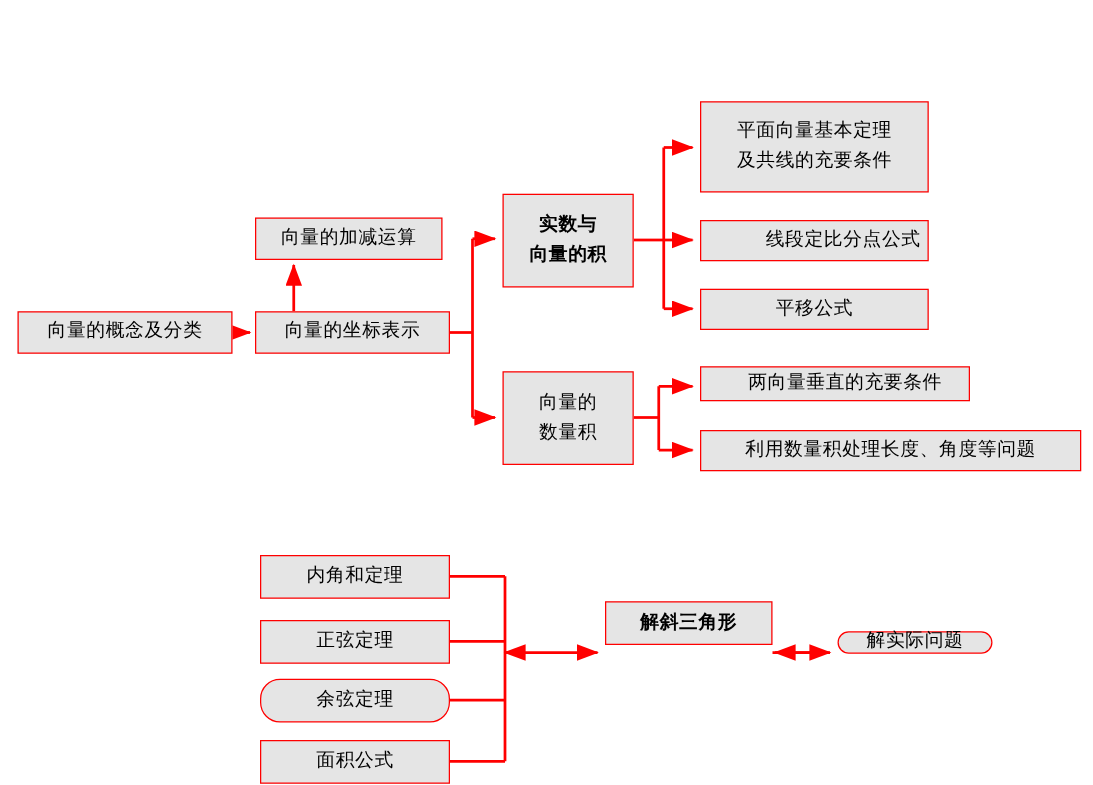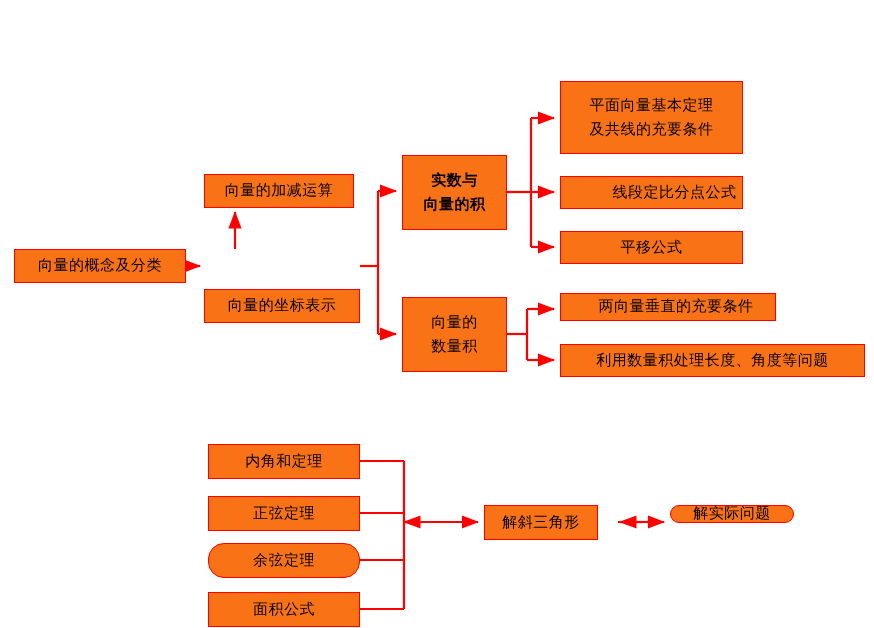--- a/index.html
+++ b/index.html
@@ -14,21 +14,21 @@
     position: relative;
     width: 874px;
     height: 628px;
     background: #ffffff;
     overflow: hidden;
   }
   .node {
     position: absolute;
     box-sizing: border-box;
     border: 1.5px solid #ff0000;
-    background: #f97316;
+    background: #e5e5e5;
     color: #000000;
     display: flex;
     flex-direction: column;
     align-items: center;
     justify-content: center;
     font-size: 15px;
     line-height: 1.55;
     letter-spacing: 0.5px;
     white-space: pre;
     text-align: center;
@@ -94,21 +94,21 @@
 
       <path d="M618,522 L664,522" marker-end="url(#arrow)"></path>
       <path d="M652,522 L620,522" marker-end="url(#arrow)"></path>
     </g>
   </svg>
 
   <div class="node" style="left:14px; top:249px; width:172px; height:34px;">
     <span>向量的概念及分类</span>
   </div>
 
-  <div class="node" style="left:204px; top:249px; width:156px; height:34px;margin-top:40px;">
+  <div class="node" style="left:204px; top:249px; width:156px; height:34px;">
     <span>向量的坐标表示</span>
   </div>
 
   <div class="node" style="left:204px; top:174px; width:150px; height:34px;">
     <span>向量的加减运算</span>
   </div>
 
   <div class="node" style="left:402px; top:155px; width:105px; height:75px;font-weight:bold;">
     <span>实数与</span>
     <span class="line2">向量的积</span>
@@ -149,21 +149,21 @@
   </div>
 
   <div class="node" style="left:208px; top:543px; width:152px; height:35px;border-radius:16px;">
     <span>余弦定理</span>
   </div>
 
   <div class="node" style="left:208px; top:592px; width:152px; height:35px;">
     <span>面积公式</span>
   </div>
 
-  <div class="node" style="left:484px; top:505px; width:114px; height:35px;">
+  <div class="node" style="left:484px; top:481px; width:134px; height:35px;font-weight:bold;">
     <span>解斜三角形</span>
   </div>
 
   <div class="node" style="left:670px; top:505px; width:124px; height:18px;border-radius:16px;">
     <span>解实际问题</span>
   </div>
 
 </div>
 
 </body></html>

